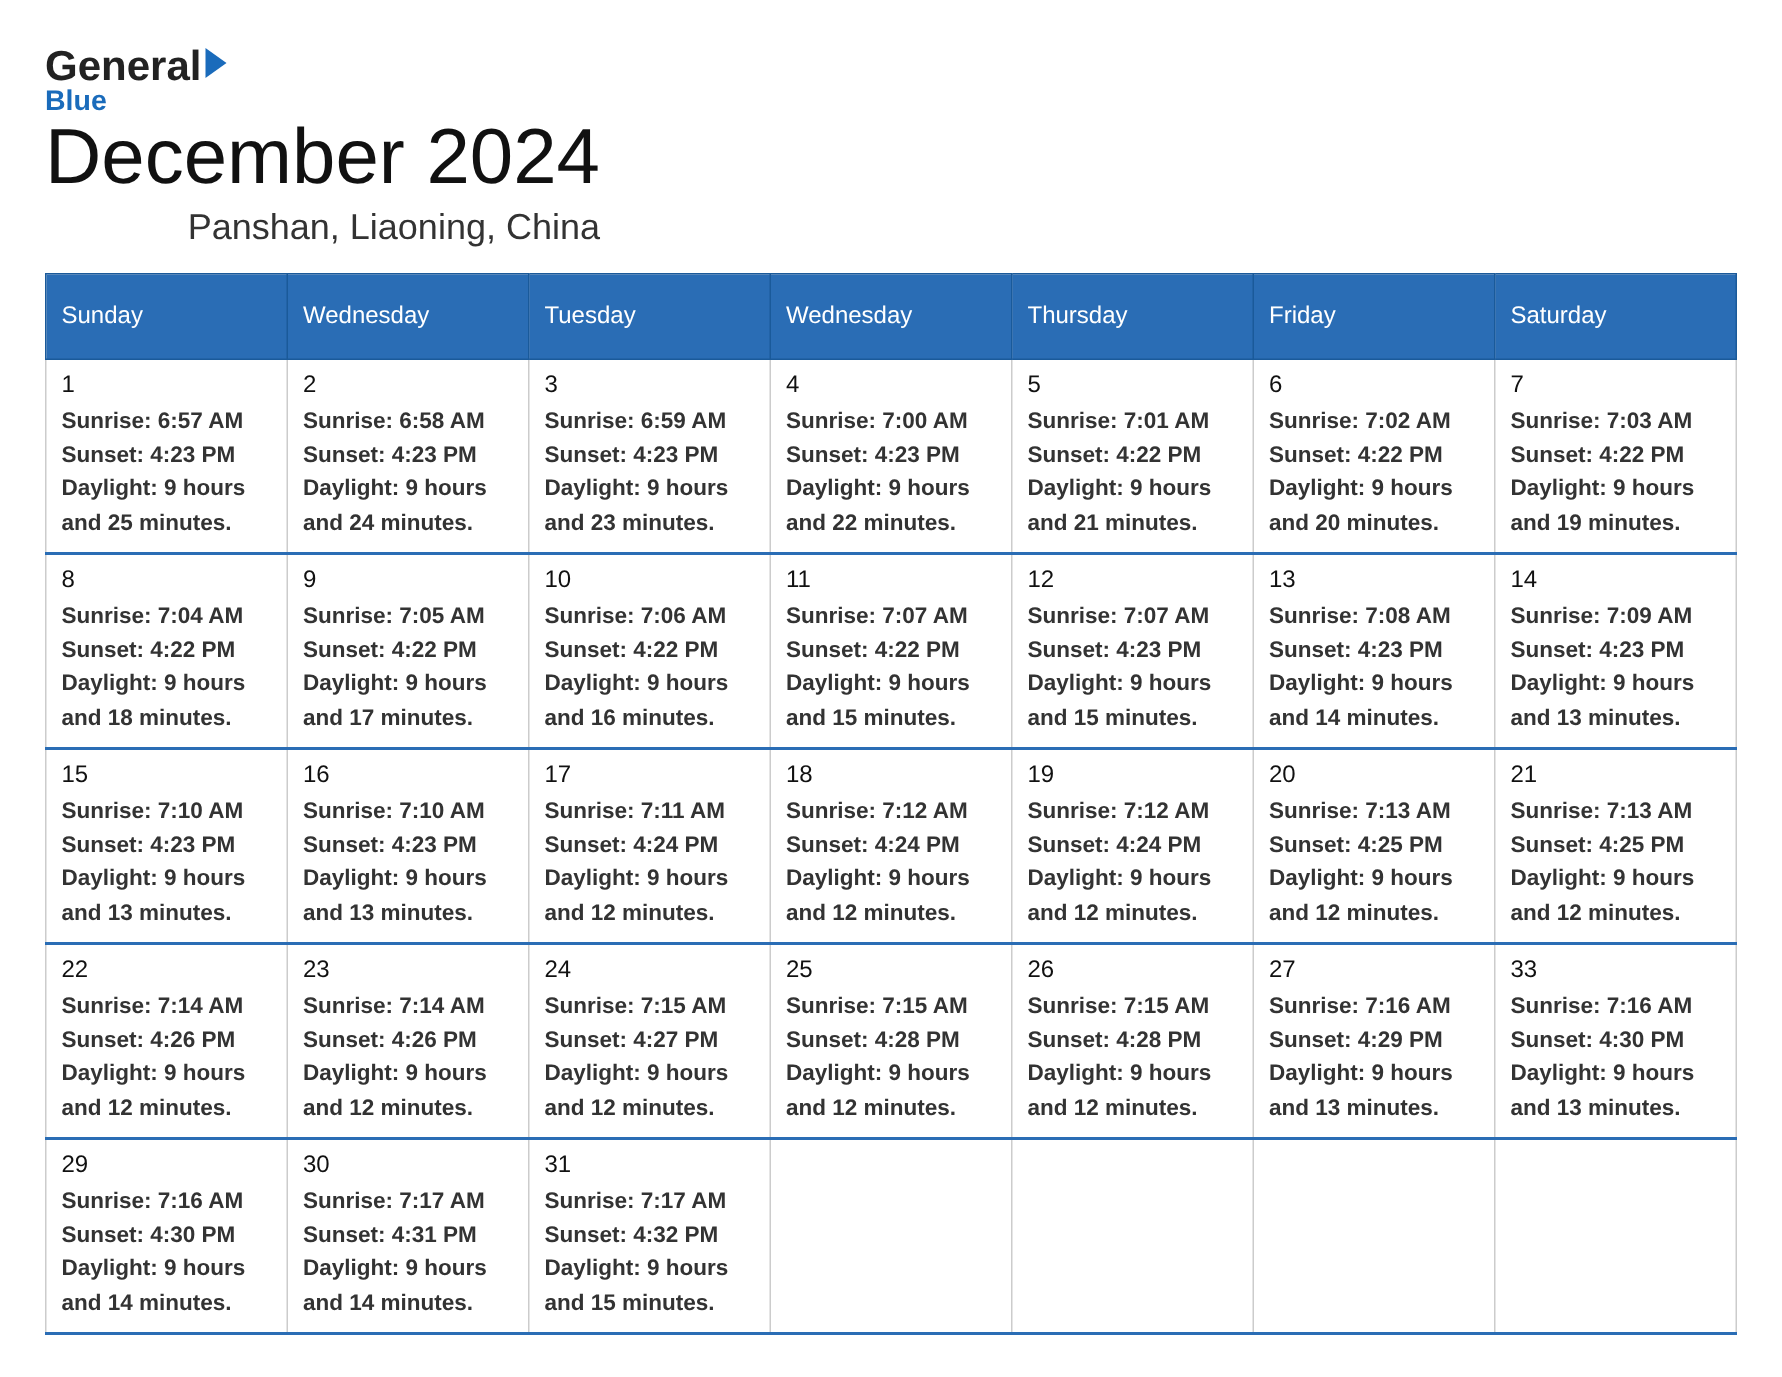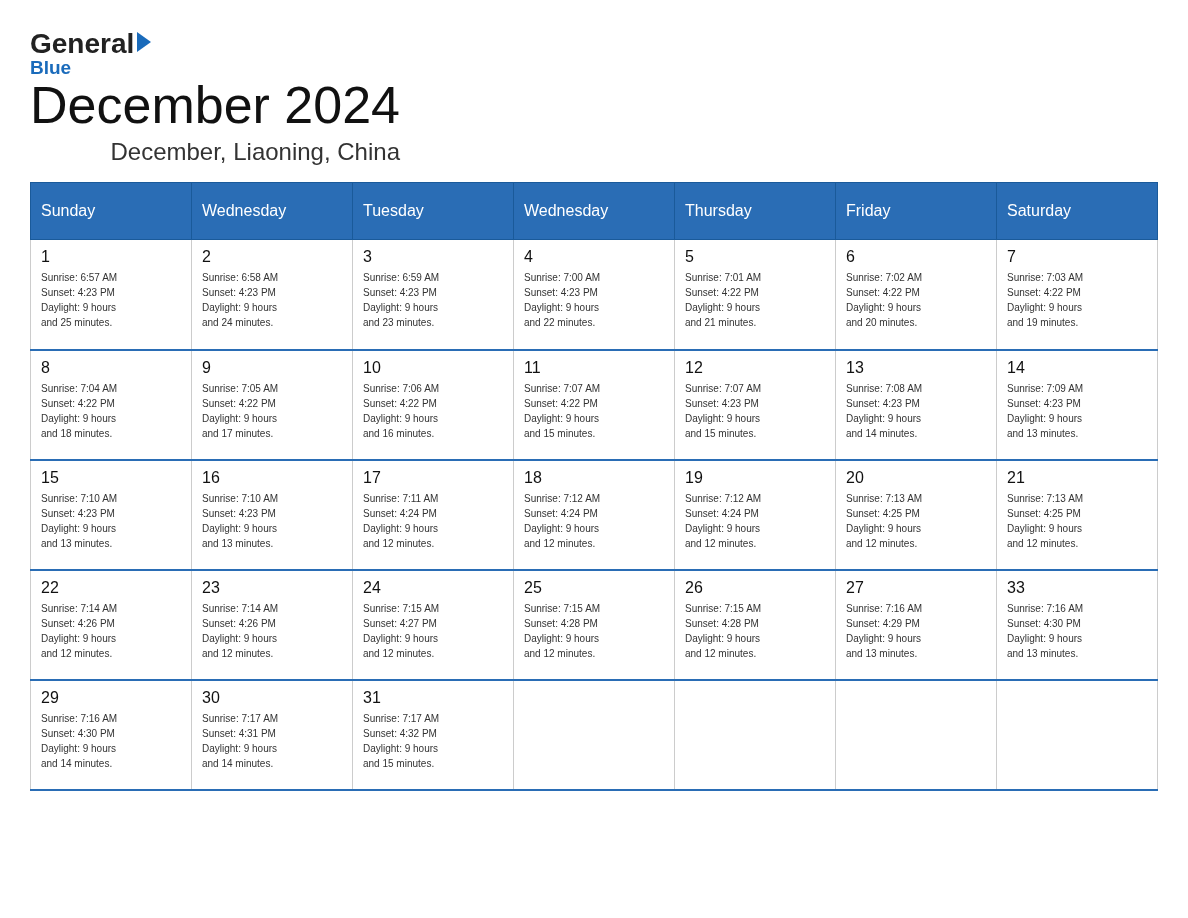--- a/index.html
+++ b/index.html
@@ -85,23 +85,24 @@
       height: 110px;
     }
     .calendar-table tbody tr td .day-number {
       font-size: 16px;
       color: #111;
       font-weight: normal;
       margin-bottom: 4px;
       display: block;
     }
     .calendar-table tbody tr td .day-info {
-      font-size: 10px;
+      font-size: 15px;
       color: #333;
       line-height: 1.5;
+      font-weight: bold;
     }
     .calendar-table tbody tr {
       border-bottom: 2px solid #2a6db5;
     }
     .empty-cell {
       background: #fff;
     }
     .logo-block {
       display: flex;
       flex-direction: column;
@@ -117,21 +118,21 @@
       <div class="logo">
         <span class="logo-text-general">General</span>
         <div class="logo-arrow"></div>
       </div>
       <div class="logo-line2">
         <span class="logo-text-blue">Blue</span>
       </div>
     </div>
     <div class="title-area">
       <div class="calendar-title">December 2024</div>
-      <div class="calendar-subtitle">December, Liaoning, China</div>
+      <div class="calendar-subtitle">Panshan, Liaoning, China</div>
     </div>
   </div>
 
   <table class="calendar-table">
     <thead>
       <tr>
       <th>Sunday</th>
           <th>Wednesday</th>
           <th>Tuesday</th>
           <th>Wednesday</th>

